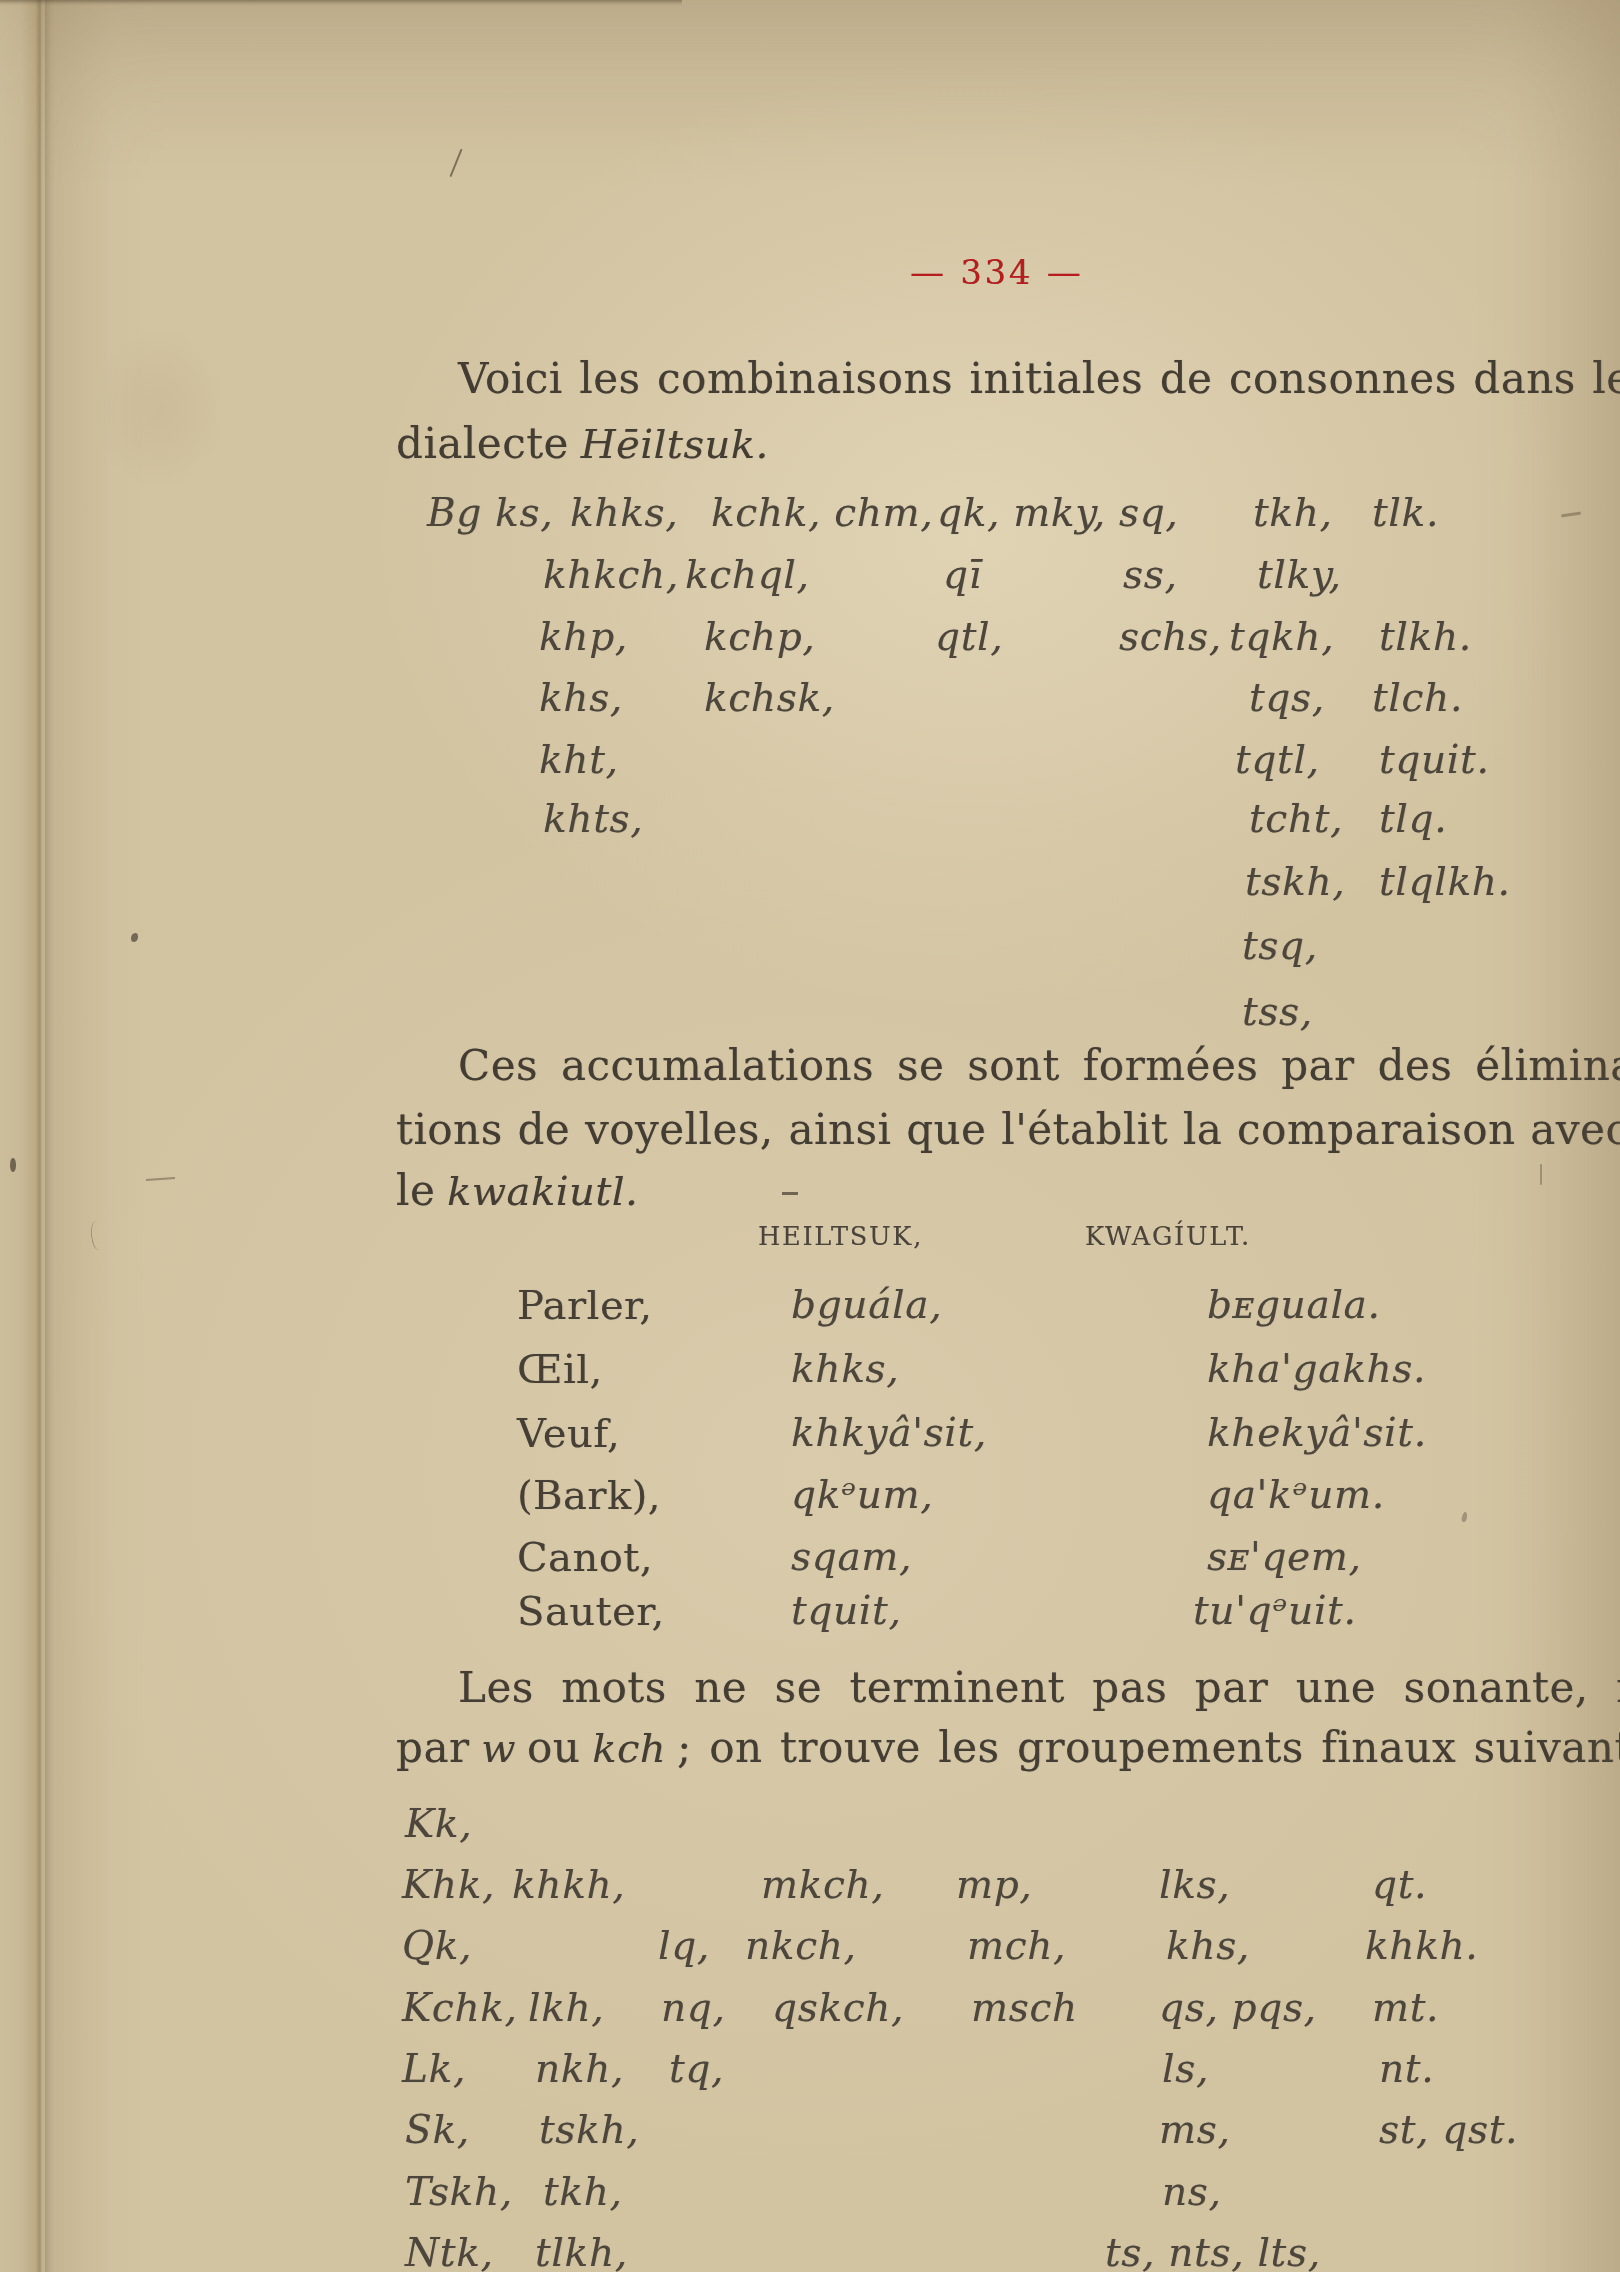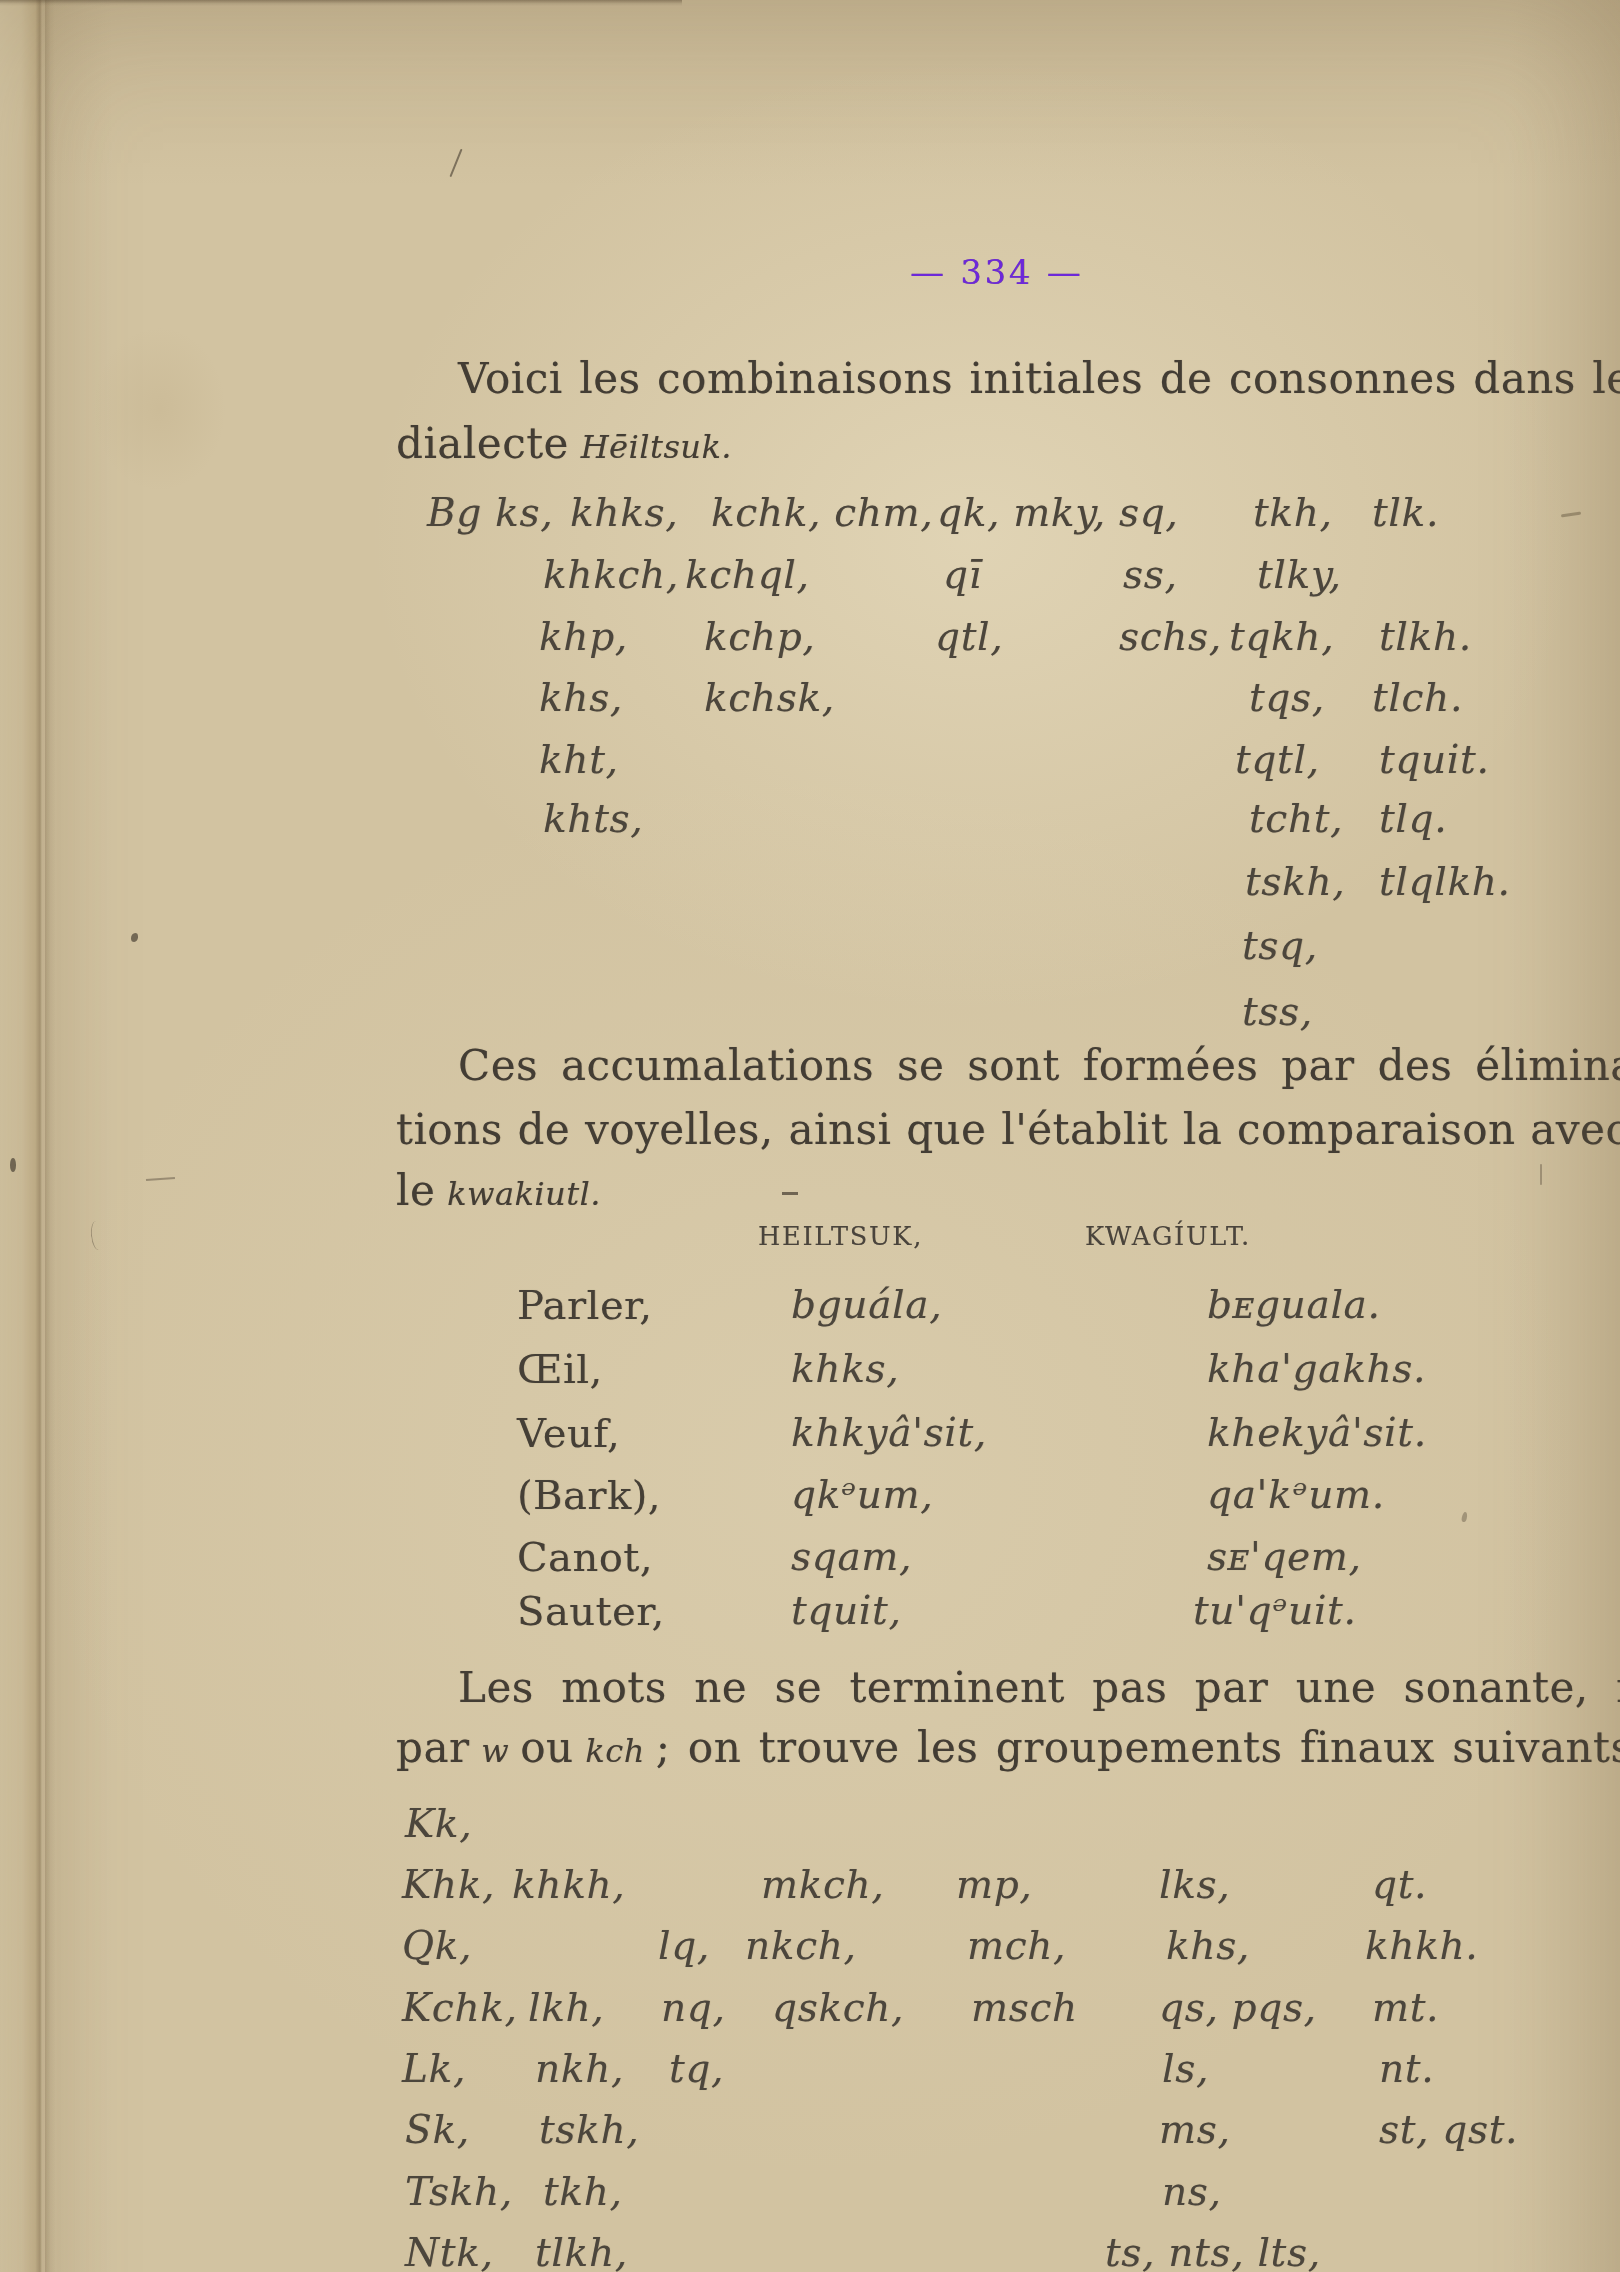--- a/index.html
+++ b/index.html
@@ -28,23 +28,23 @@
 
   .abs{position:absolute;white-space:nowrap;line-height:1;}
   .body-text{font-size:42px;color:#433d34;letter-spacing:0.5px;
     text-shadow:0.3px 0.4px 0.7px rgba(62,52,40,0.45);}
   .c{font-style:italic;font-size:39px;color:#4c463c;letter-spacing:0.7px;
     text-shadow:0.3px 0.4px 0.7px rgba(66,56,44,0.40);}
   .fr{font-size:40px;color:#453f36;letter-spacing:0.5px;
     text-shadow:0.3px 0.4px 0.7px rgba(62,52,40,0.42);}
   .cap{font-size:25.5px;color:#4a443c;letter-spacing:1.8px;
     text-shadow:0.2px 0.3px 0.5px rgba(66,56,44,0.40);}
-  .pagenum{font-size:34px;color:#6d28d9;letter-spacing:2.7px;
+  .pagenum{font-size:34px;color:#b91c1c;letter-spacing:2.7px;
     text-shadow:0.3px 0.4px 0.6px rgba(62,52,40,0.45);}
-  .it-inline{font-style:italic;font-size:32px;margin-left:11.8px;}
+  .it-inline{font-style:italic;font-size:40px;margin-left:11.8px;}
   .rom-inline{margin-left:11px;text-align:center;}
   .ws6{word-spacing:2.7px;} .ws20{word-spacing:9px;} .ws30{word-spacing:13.6px;} .ws2{word-spacing:0.9px;} .ws8{word-spacing:3.6px;}
 
   .mark-slash{position:absolute;left:455px;top:148px;width:2.3px;height:30px;background:#6f6350;
     transform:rotate(22deg);border-radius:1.4px;opacity:.85;}
   .speck1{position:absolute;left:131px;top:933px;width:7.3px;height:9px;background:#5d5243;
     border-radius:60% 40% 55% 45%;opacity:.8;}
   .speck2{position:absolute;left:10px;top:1158px;width:5.5px;height:13.6px;background:#4e453a;border-radius:50%;opacity:.75;}
   .mark-dash-right{position:absolute;left:1561px;top:513px;width:20px;height:2.7px;background:#7a6c54;
     opacity:.6;transform:rotate(-8deg);border-radius:1.4px;}

